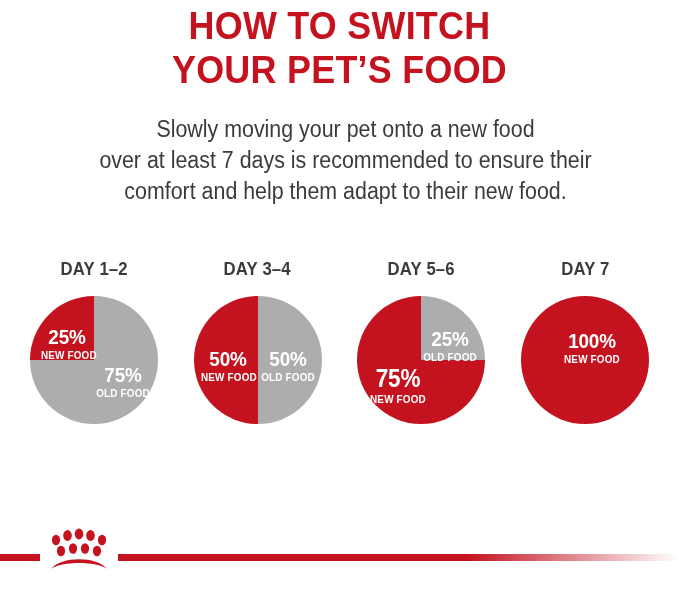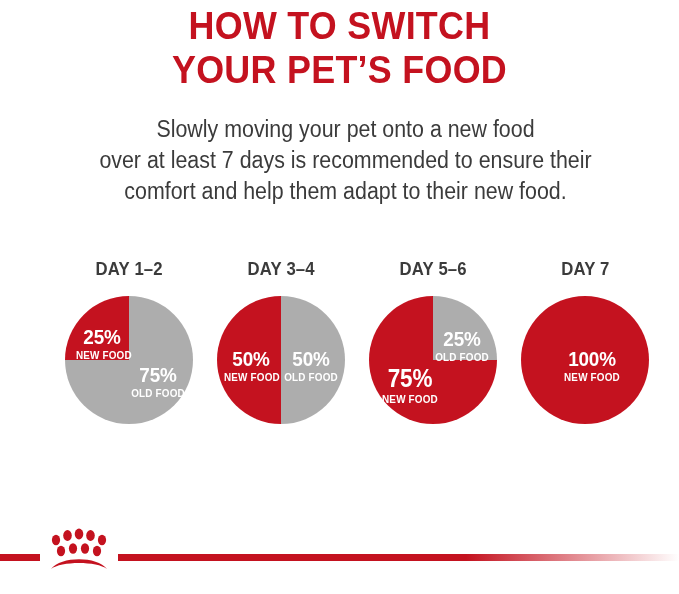--- a/index.html
+++ b/index.html
@@ -47,21 +47,21 @@
     white-space: nowrap;
   }
 
   
   .pies-row {
     position: absolute;
     top: 258px;
     left: 0;
     width: 679px;
     display: flex;
-    justify-content: flex-end;
+    justify-content: space-between;
     padding: 0 18px;
     box-sizing: border-box;
   }
   .pie-col {
     width: 152px;
     display: flex;
     flex-direction: column;
     align-items: center;
   }
   .day-label {
@@ -113,21 +113,21 @@
     transform: scaleX(0.9);
   }
 
   
   .p1-new { left: 8px;  top: 30px;  width: 58px; }
   .p1-old { left: 62px; top: 68px;  width: 62px; }
   .p2-new { left: 4px;  top: 52px;  width: 60px; }
   .p2-old { left: 64px; top: 52px;  width: 60px; }
   .p3-old { left: 62px; top: 32px;  width: 62px; }
   .p3-new { left: 8px;  top: 70px;  width: 66px; }
-  .p4-new { left: 0;    top: 52px;  width: 142px; }
+  .p4-new { left: 0;    top: 34px;  width: 142px; }
 
   
   .footer {
     position: absolute;
     left: 0;
     bottom: 22px;
     width: 679px;
     height: 46px;
   }
   .bar-left {

